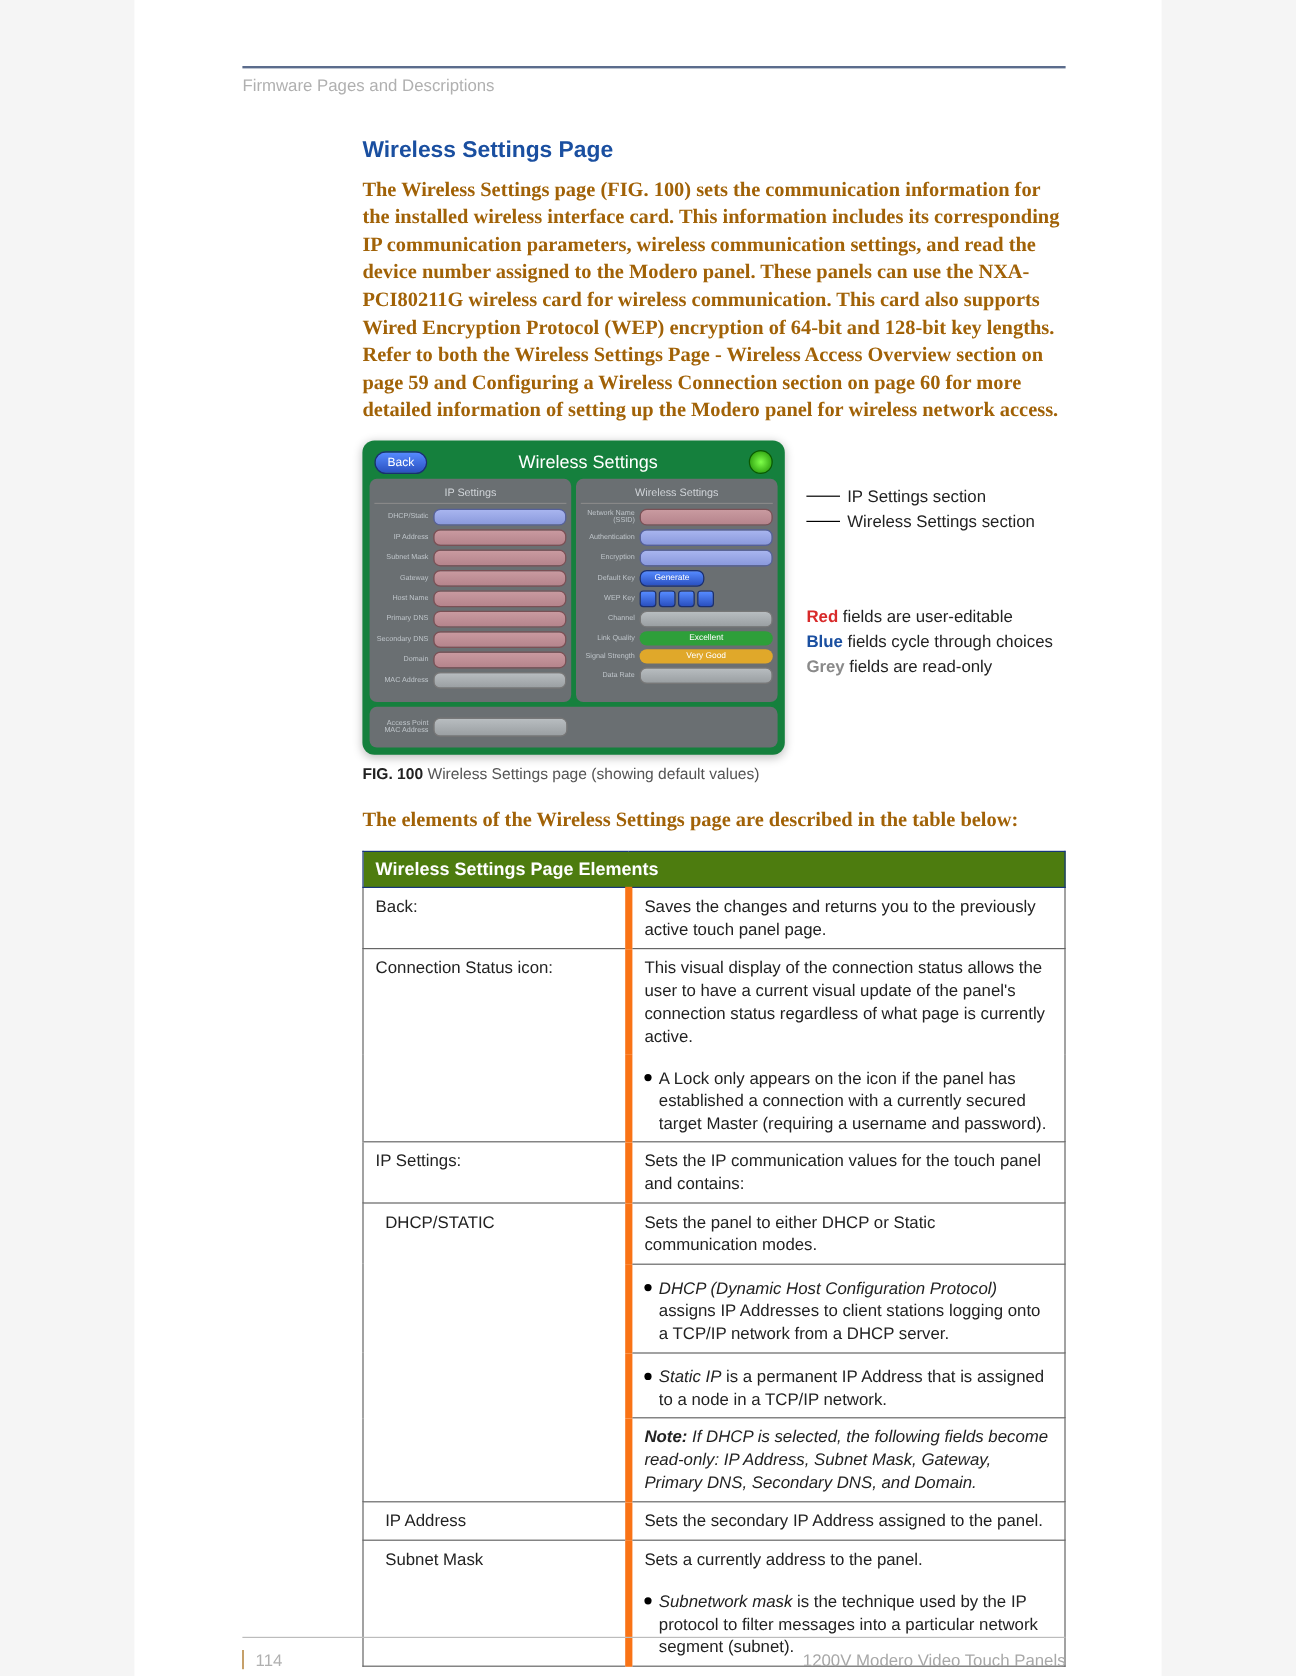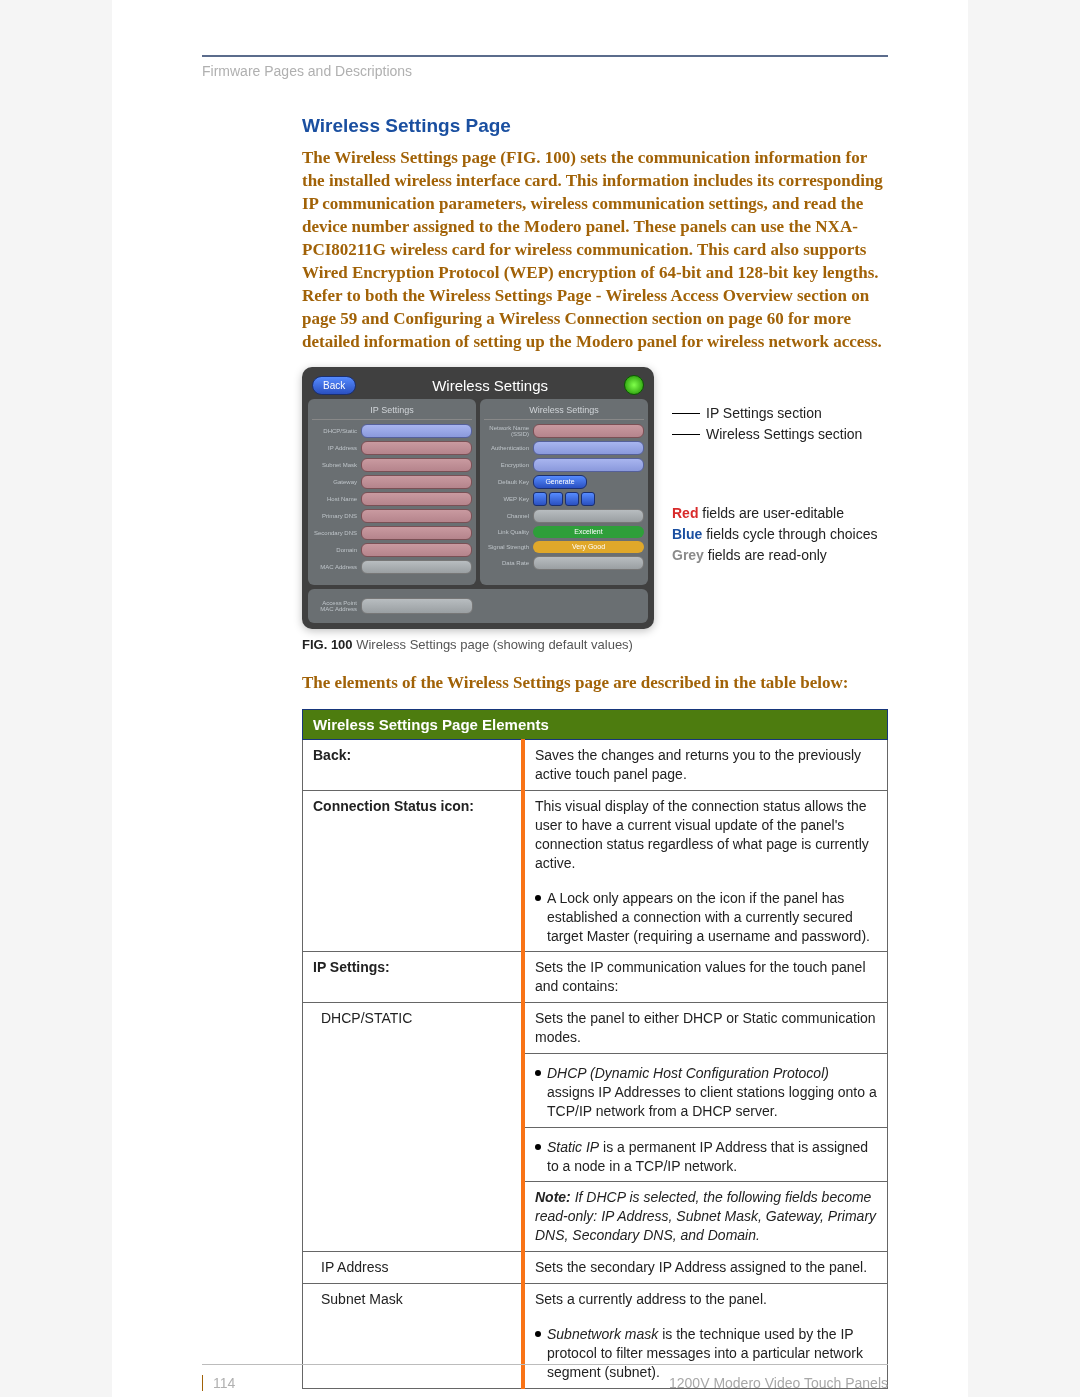--- a/index.html
+++ b/index.html
@@ -48,21 +48,21 @@
   }
   .fig-row {
     display: flex;
     align-items: flex-start;
     gap: 18px;
     margin: 10px 0 6px 0;
   }
   
   .mock {
     width: 340px;
-    background: #404040;
+    background: #15803d;
     border-radius: 10px;
     padding: 6px;
     box-shadow: 0 2px 8px rgba(0,0,0,.25);
   }
   .mock-header {
     display: flex;
     align-items: center;
     justify-content: space-between;
     padding: 2px 4px 4px 4px;
   }
@@ -188,29 +188,29 @@
     border: 1px solid #17367a;
   }
   table.elements td {
     border: 1px solid #666;
     padding: 6px 10px;
     vertical-align: top;
     line-height: 1.35;
   }
   table.elements td.label {
     width: 190px;
-    font-weight: bold;
+    font-weight: normal;
     border-right: none;
   }
   table.elements td.label.sub {
     font-weight: normal;
     padding-left: 18px;
   }
   table.elements td.desc {
-    border-left: 4px solid #f97316;
+    border-left: 6px solid #f97316;
   }
   table.elements td .bullet {
     display: flex;
     gap: 6px;
     margin-top: 4px;
   }
   table.elements td .bullet .dot {
     width:6px;height:6px;background:#000;border-radius:0;margin-top:6px;flex-shrink:0;
     border-radius:50%;
   }

